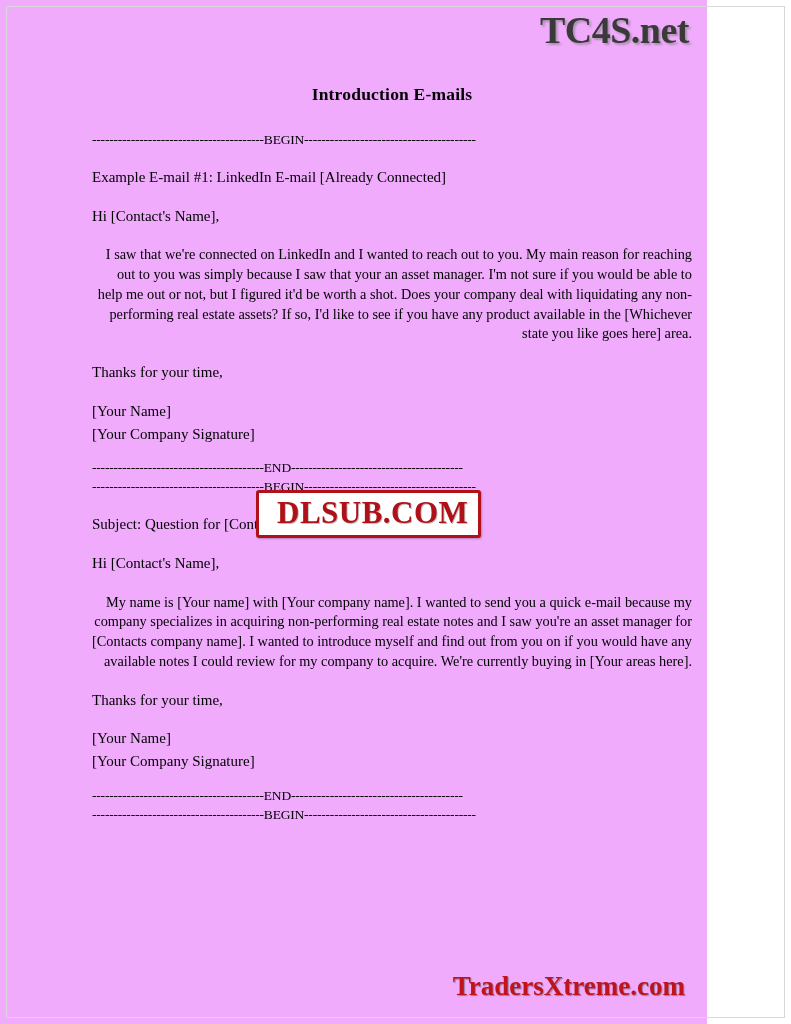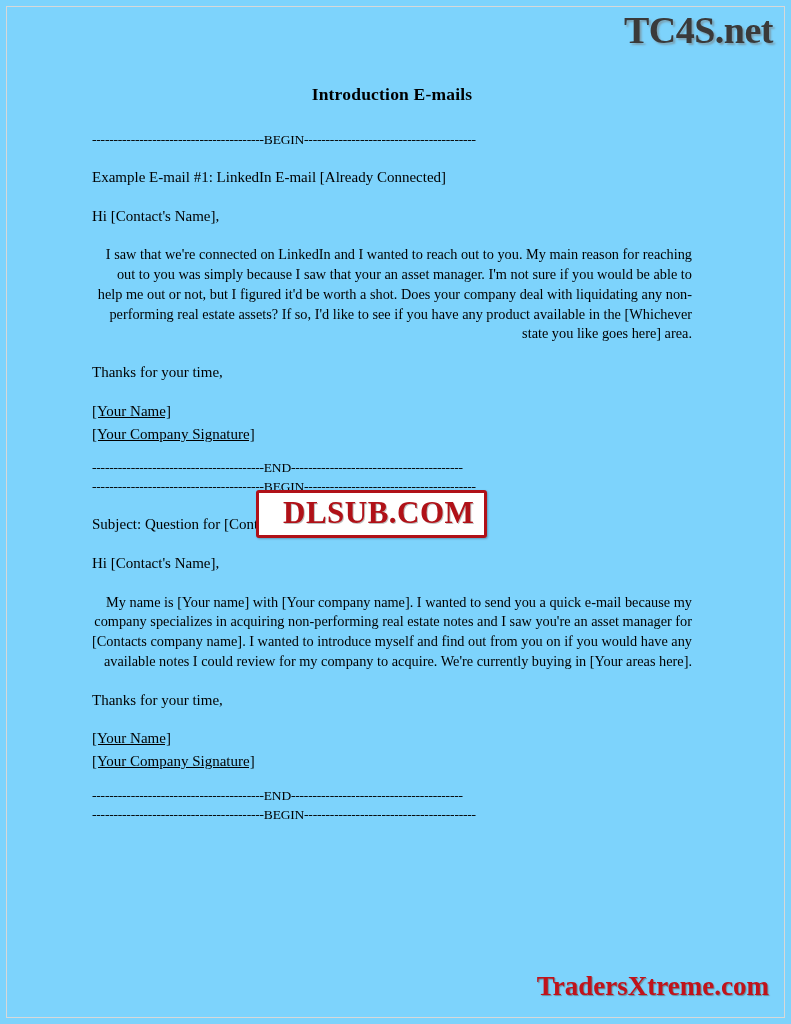--- a/index.html
+++ b/index.html
@@ -11,23 +11,23 @@
     width: 791px;
     height: 1024px;
     position: relative;
     font-family: "Liberation Serif", serif;
     color: #000000;
     overflow: hidden;
   }
   .page {
     position: absolute;
     left: 0; top: 0;
-    width: 791px;
+    width: 707px;
     height: 1024px;
-    background: #7dd3fc;
+    background: #f0abfc;
     box-sizing: border-box;
   }
   
   .page-border {
     position: absolute;
     left: 6px; top: 6px;
     width: 779px;
     height: 1012px;
     border: 1px solid #d8d8d8;
     box-sizing: border-box;
@@ -60,21 +60,21 @@
     text-shadow: 1px 1px 1px rgba(90,90,90,0.6);
     white-space: nowrap;
     margin-top: 32px;
   }
 
   
   .stamp {
     position: absolute;
     left: 256px;
     top: 490px;
-    padding: 2px 10px 4px 24px;
+    padding: 2px 10px 4px 18px;
     background: #ffffff;
     border: 3px solid #b01118;
     border-radius: 3px;
     color: #b01118;
     font-family: "Liberation Serif", serif;
     font-weight: bold;
     font-size: 31px;
     letter-spacing: 0.5px;
     text-shadow: 1px 1px 0 rgba(0,0,0,0.25);
     white-space: nowrap;
@@ -111,21 +111,21 @@
   .sep {
     font-size: 13.5px;
     line-height: 1.1;
     margin: 0 0 6px 0;
     letter-spacing: -0.2px;
     white-space: nowrap;
     overflow: hidden;
   }
   .sep.gap { margin-bottom: 20px; }
   .tight { margin-bottom: 4px; }
-  .sig-block .line { margin-bottom: 3px; text-decoration: underline; }
+  .sig-block .line { margin-bottom: 3px; }
   .block-gap { height: 14px; }
 </style>
 </head>
 <body>
 
 <div class="page">
 
   <div class="page-border"></div>
 
   <div class="brand-top">TC4S.net</div>

